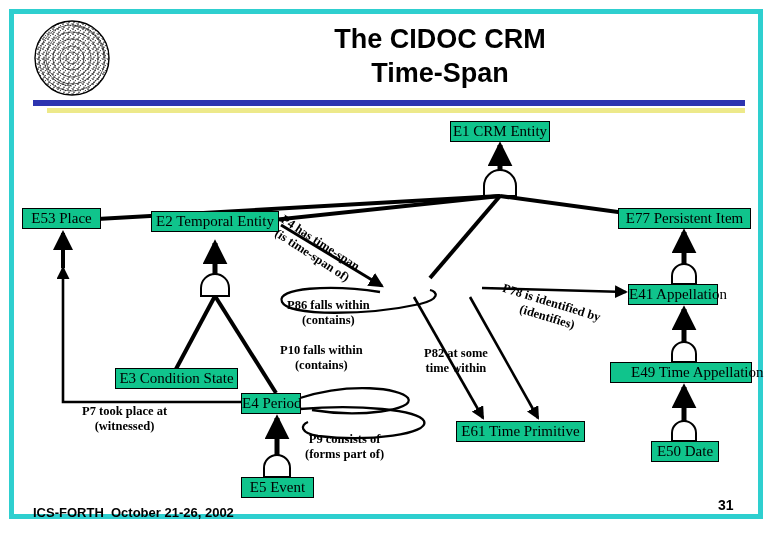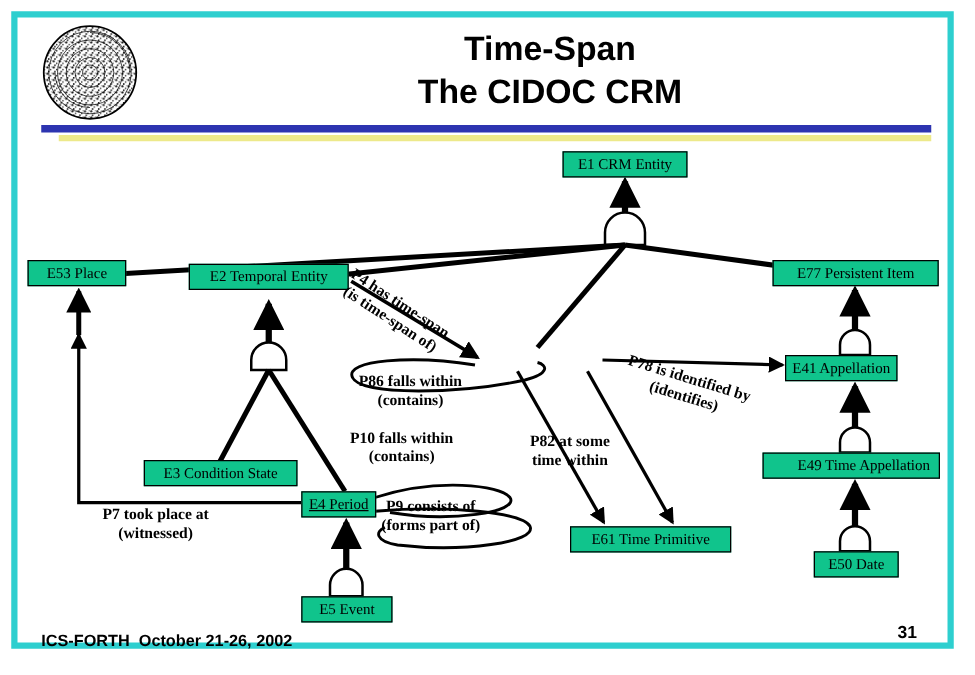--- a/index.html
+++ b/index.html
@@ -94,21 +94,21 @@
     width: 780px;
     height: 540px;
   }
   
   .node {
     position: absolute;
     background: #10C48C;
     border: 1px solid #000000;
     box-sizing: border-box;
     font-family: "Liberation Serif", serif;
-    font-size: 12px;
+    font-size: 15px;
     color: #000000;
     text-align: center;
     line-height: 19px;
     height: 21px;
     white-space: nowrap;
     z-index: 5;
   }
   
   .plabel {
     position: absolute;
@@ -159,22 +159,22 @@
         <circle cx="40" cy="40" r="12"></circle>
         <circle cx="40" cy="40" r="6"></circle>
         <path d="M40 8 A32 32 0 0 1 72 40"></path>
         <path d="M12 40 A28 28 0 0 0 40 68"></path>
       </g>
     </g>
     <circle cx="40" cy="40" r="37" fill="none" stroke="#000000" stroke-width="1.4"></circle>
   </svg>
 
   <div id="title">
+    <div>The CIDOC CRM</div>
     <div>Time-Span</div>
-    <div>The CIDOC CRM</div>
   </div>
 
   <div id="bar-blue"></div>
   <div id="bar-yellow"></div>
 
   <svg id="diagram" viewBox="0 0 780 540">
     <defs>
       <marker id="arrowThin" viewBox="0 0 10 10" refX="8.5" refY="5" markerWidth="5" markerHeight="5" orient="auto-start-reverse">
         <path d="M 0 0 L 10 5 L 0 10 z" fill="#000000"></path>
       </marker>
@@ -252,21 +252,21 @@
       <line x1="63" y1="268" x2="63" y2="233" stroke="#000000" stroke-width="4" marker-end="url(#arrowThin)"></line>
     </g>
   </svg>
 
   <div class="node" style="left:450px; top:121px; width:100px;">E1 CRM Entity</div>
   <div class="node" style="left:22px;  top:208px; width:79px;text-align:center;">E53 Place</div>
   <div class="node" style="left:151px; top:211px; width:128px;">E2 Temporal Entity</div>
   <div class="node" style="left:618px; top:208px; width:133px;font-family:Liberation Serif, serif;">E77 Persistent Item</div>
   <div class="node" style="left:628px; top:284px; width:90px;">E41 Appellation</div>
   <div class="node" style="left:115px; top:368px; width:123px;">E3 Condition State</div>
-  <div class="node" style="left:241px; top:393px; width:60px;text-decoration:underline;">E4 Period</div>
+  <div class="node" style="left:241px; top:393px; width:60px;">E4 Period</div>
   <div class="node" style="left:610px; top:362px; width:142px;padding-left:20px;">E49 Time Appellation</div>
   <div class="node" style="left:456px; top:421px; width:129px;">E61 Time Primitive</div>
   <div class="node" style="left:651px; top:441px; width:68px;">E50 Date</div>
   <div class="node" style="left:241px; top:477px; width:73px;">E5 Event</div>
 
   <div class="plabel rot-p4" style="left:286px; top:212px;">
     <div>P4 has time-span</div>
     <div>(is time-span of)</div>
   </div>
 
@@ -289,21 +289,21 @@
     <div>P82 at some</div>
     <div>time within</div>
   </div>
 
 
   <div class="plabel" style="left:82px; top:404px;">
     <div>P7 took place at</div>
     <div>(witnessed)</div>
   </div>
 
-  <div class="plabel" style="left:305px; top:398px;">
+  <div class="plabel" style="left:305px; top:432px;">
     <div>P9 consists of</div>
     <div>(forms part of)</div>
   </div>
 
   <div id="footer-text">ICS-FORTH  October 21-26, 2002</div>
   <div id="page-number">31</div>
 
 </div>
 
 </body></html>

